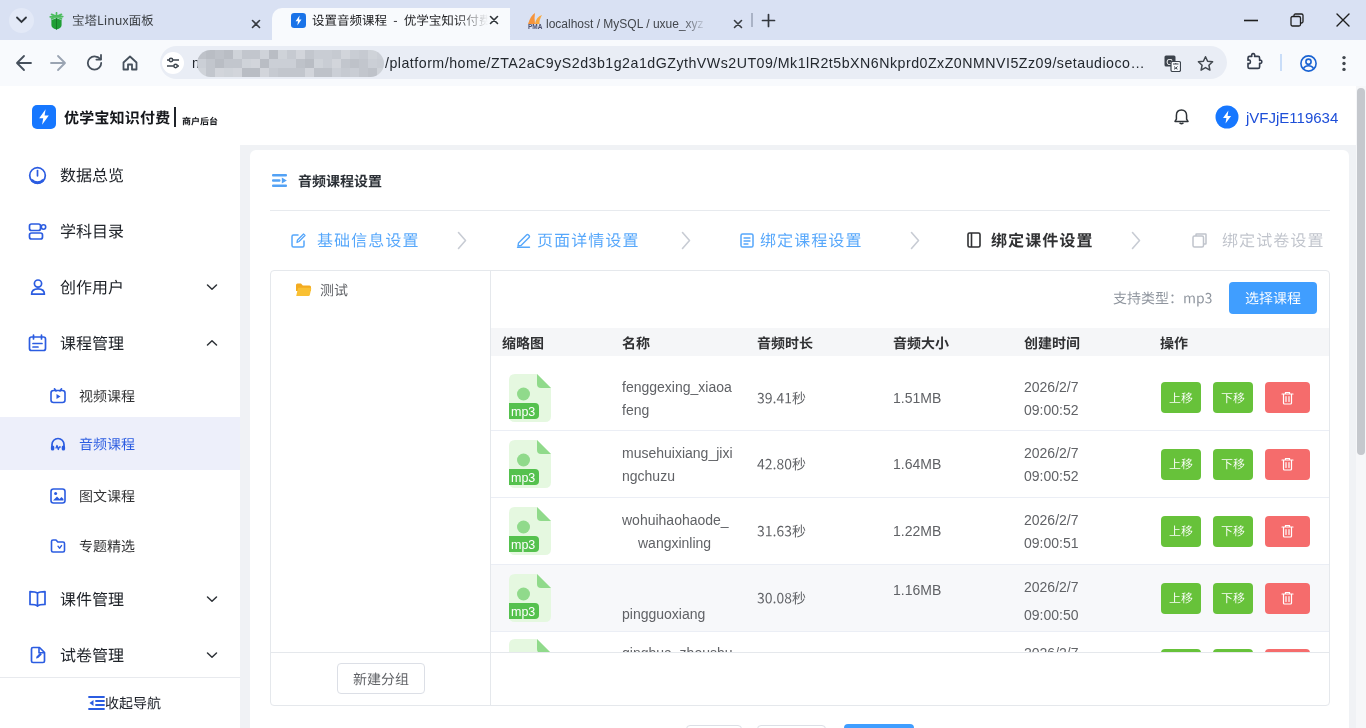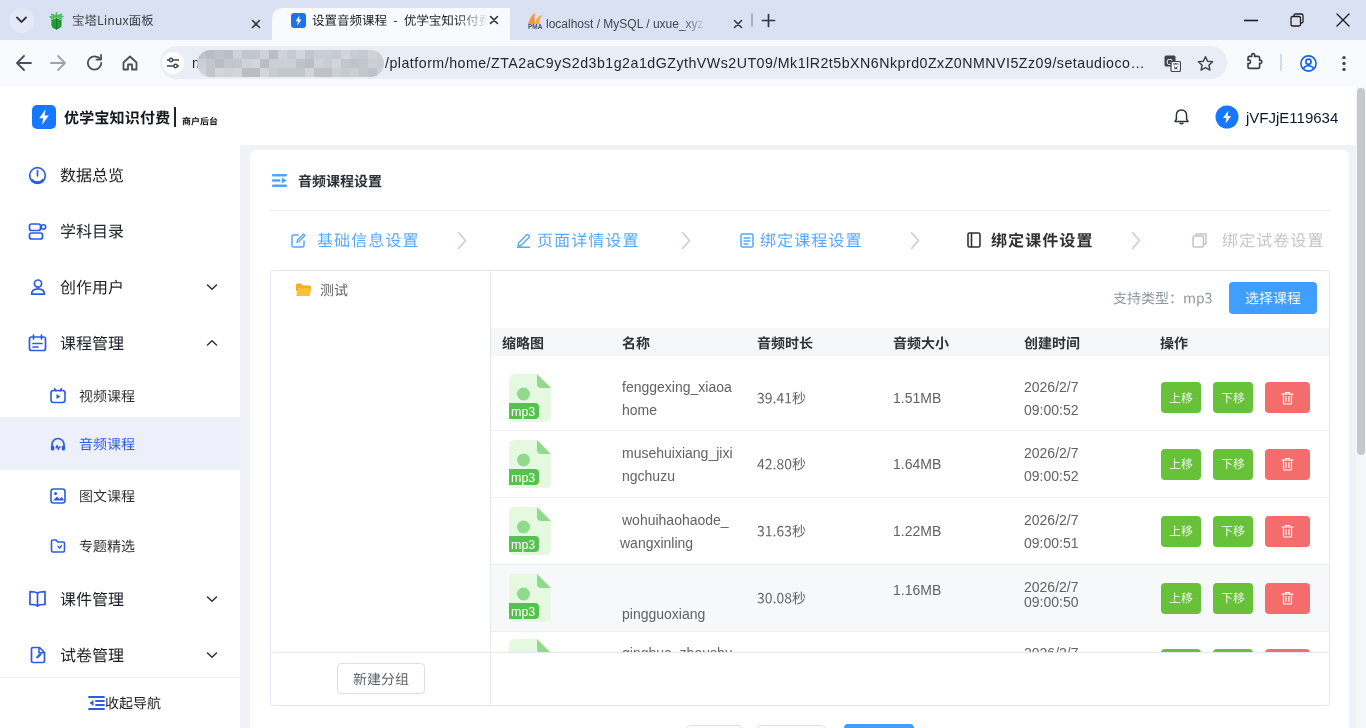--- a/index.html
+++ b/index.html
@@ -354,21 +354,21 @@
   </svg>
 <div class="abs" style="left:174px;top:107px;width:2px;height:20px;background:#20242a"></div>
 <svg class="abs" style="left:1173px;top:108px" width="17" height="18">
     <path d="M8.5 2 C5.2 2 3.4 4.4 3.4 7.4 L3.4 11.2 L2 13.4 L15 13.4 L13.6 11.2 L13.6 7.4 C13.6 4.4 11.8 2 8.5 2 Z" fill="none" stroke="#2e3338" stroke-width="1.5" stroke-linejoin="round"></path>
     <path d="M7 15.2 Q8.5 16.4 10 15.2" stroke="#2e3338" stroke-width="1.5" fill="none" stroke-linecap="round"></path>
   </svg>
 <svg class="abs" style="left:1215px;top:105px" width="24" height="24">
     <circle cx="12" cy="12" r="11.5" fill="#1677ff"></circle>
     <path d="M13.4 5.6 L8 13 L11.4 13 L10.5 18.4 L16.1 10.9 L12.6 10.9 Z" fill="#fff"></path>
   </svg>
-<div class="abs" style="left:1246px;top:109px;font-size:15px;color:#0f172a">jVFJjE119634</div>
+<div class="abs" style="left:1246px;top:109px;font-size:15px;color:#1d4ed8">jVFJjE119634</div>
 <svg style="position:absolute;left:63.5px;top:108.5px;" width="108.4" height="20.2">
     <g fill="#16181c" transform="translate(0,14.25) scale(0.015000)">
       <use href="#b4f18" x="0"></use>
       <use href="#b5b66" x="1013"></use>
       <use href="#b5b9d" x="2027"></use>
       <use href="#b77e5" x="3040"></use>
       <use href="#b8bc6" x="4053"></use>
       <use href="#b4ed8" x="5067"></use>
       <use href="#b8d39" x="6080"></use>
     </g>
@@ -722,21 +722,21 @@
   </svg>
 <div class="abs" style="left:491px;top:429.5px;width:838px;height:1px;background:#ebeef5"></div>
 <svg class="abs" style="left:509px;top:374px" width="42" height="48">
     <path d="M0 6 Q0 0 6 0 L28 0 L42 14 L42 42 Q42 48 36 48 L6 48 Q0 48 0 42 Z" fill="#e5f8e0"></path>
     <path d="M28 0 L42 14 L32 14 Q28 14 28 10 Z" fill="#90da8b"></path>
     <circle cx="14.5" cy="20" r="6.5" fill="#90da8b"></circle>
     <rect x="-5" y="29" width="35" height="16" rx="4" fill="#55c14e"></rect>
     <text x="2" y="41.5" font-size="12.5" fill="#fff" font-family="Liberation Sans">mp3</text>
   </svg>
 <div class="cell" style="left:622px;top:378.5px">fenggexing_xiaoa</div>
-<div class="cell" style="left:622px;top:401.5px">home</div>
+<div class="cell" style="left:622px;top:401.5px">feng</div>
 <svg style="position:absolute;left:757.0px;top:389.5px;" width="51.0" height="18.9">
     <g fill="#606266" transform="translate(0,13.30) scale(0.014000)">
       <use href="#r33" x="0"></use>
       <use href="#r39" x="555"></use>
       <use href="#r2e" x="1110"></use>
       <use href="#r34" x="1388"></use>
       <use href="#r31" x="1943"></use>
       <use href="#r79d2" x="2498"></use>
     </g>
   </svg>
@@ -804,21 +804,21 @@
   </svg>
 <div class="abs" style="left:491px;top:563.5px;width:838px;height:1px;background:#ebeef5"></div>
 <svg class="abs" style="left:509px;top:507px" width="42" height="48">
     <path d="M0 6 Q0 0 6 0 L28 0 L42 14 L42 42 Q42 48 36 48 L6 48 Q0 48 0 42 Z" fill="#e5f8e0"></path>
     <path d="M28 0 L42 14 L32 14 Q28 14 28 10 Z" fill="#90da8b"></path>
     <circle cx="14.5" cy="20" r="6.5" fill="#90da8b"></circle>
     <rect x="-5" y="29" width="35" height="16" rx="4" fill="#55c14e"></rect>
     <text x="2" y="41.5" font-size="12.5" fill="#fff" font-family="Liberation Sans">mp3</text>
   </svg>
 <div class="cell" style="left:622px;top:512.0px">wohuihaohaode_</div>
-<div class="cell" style="left:620px;top:535.0px">wangxinling</div>
+<div class="cell" style="left:638px;top:535.0px">wangxinling</div>
 <svg style="position:absolute;left:757.0px;top:523.0px;" width="51.0" height="18.9">
     <g fill="#606266" transform="translate(0,13.30) scale(0.014000)">
       <use href="#r33" x="0"></use>
       <use href="#r31" x="555"></use>
       <use href="#r2e" x="1110"></use>
       <use href="#r36" x="1388"></use>
       <use href="#r33" x="1943"></use>
       <use href="#r79d2" x="2498"></use>
     </g>
   </svg>
@@ -858,21 +858,21 @@
       <use href="#r33" x="0"></use>
       <use href="#r30" x="555"></use>
       <use href="#r2e" x="1110"></use>
       <use href="#r30" x="1388"></use>
       <use href="#r38" x="1943"></use>
       <use href="#r79d2" x="2498"></use>
     </g>
   </svg>
 <div class="cell" style="left:893px;top:582px">1.16MB</div>
 <div class="cell" style="left:1024px;top:579.2px">2026/2/7</div>
-<div class="cell" style="left:1024px;top:594px">09:00:50</div>
+<div class="cell" style="left:1024px;top:607px">09:00:50</div>
 <div class="btn g" style="left:1161px;top:582.8px;width:40px;height:31px"></div>
 <svg style="position:absolute;left:1169.0px;top:591.4px;" width="26.0" height="16.2">
     <g fill="#ffffff" transform="translate(0,11.40) scale(0.012000)">
       <use href="#r4e0a" x="0"></use>
       <use href="#r79fb" x="1000"></use>
     </g>
   </svg>
 <div class="btn g" style="left:1213px;top:582.8px;width:40px;height:31px"></div>
 <svg style="position:absolute;left:1221.0px;top:591.4px;" width="26.0" height="16.2">
     <g fill="#ffffff" transform="translate(0,11.40) scale(0.012000)">

